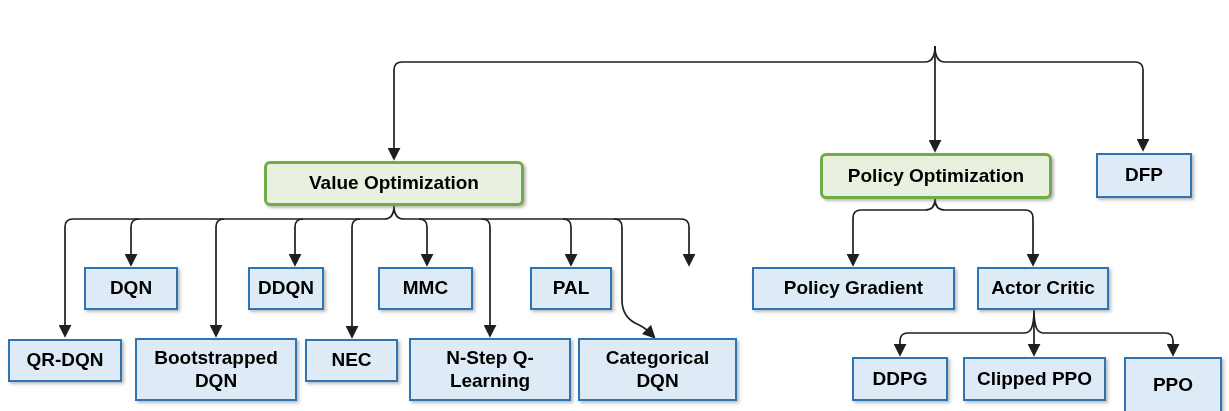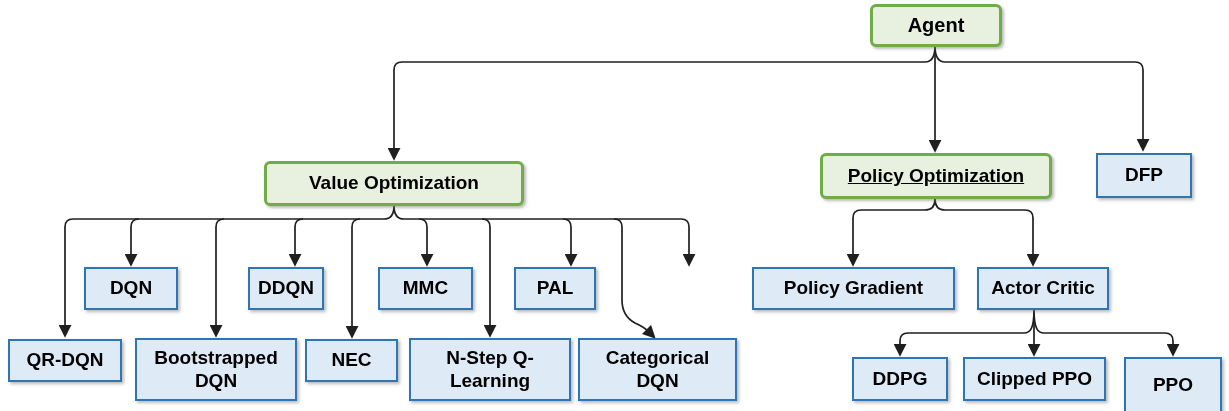--- a/index.html
+++ b/index.html
@@ -66,30 +66,29 @@
     <path d="M614,219 Q622,219 622,227 V300 Q622,316 635,323 Q644,327 648,331" marker-end="url(#arrow)"></path>
 
     <path d="M935,199 C935,207 931,210 925,210 H861 Q853,210 853,218 V256" marker-end="url(#arrow)"></path>
     <path d="M935,199 C935,207 939,210 945,210 H1025 Q1033,210 1033,218 V256" marker-end="url(#arrow)"></path>
 
     <path d="M1034,310 C1034,329 1030,333 1024,333 H908 Q900,333 900,341 V346" marker-end="url(#arrow)"></path>
     <path d="M1034,310 V346" marker-end="url(#arrow)"></path>
     <path d="M1034,310 C1034,329 1038,333 1044,333 H1165 Q1173,333 1173,341 V346" marker-end="url(#arrow)"></path>
   </svg>
 
-  <div class="node cat nw agent-size" style="left:870px;top:4px;width:132px;height:43px;">Agent</div>
 
   <div class="node cat nw" style="left:264px;top:161px;width:260px;height:45px;">Value Optimization</div>
-  <div class="node cat nw" style="left:820px;top:153px;width:232px;height:46px;text-decoration:underline;">Policy Optimization</div>
+  <div class="node cat nw" style="left:820px;top:153px;width:232px;height:46px;">Policy Optimization</div>
   <div class="node alg nw" style="left:1096px;top:153px;width:96px;height:45px;">DFP</div>
 
   <div class="node alg nw" style="left:84px;top:267px;width:94px;height:43px;">DQN</div>
   <div class="node alg nw" style="left:248px;top:267px;width:76px;height:43px;">DDQN</div>
   <div class="node alg nw" style="left:378px;top:267px;width:95px;height:43px;">MMC</div>
-  <div class="node alg nw" style="left:514px;top:267px;width:82px;height:43px;">PAL</div>
+  <div class="node alg nw" style="left:530px;top:267px;width:82px;height:43px;">PAL</div>
 
   <div class="node alg nw" style="left:752px;top:267px;width:203px;height:43px;">Policy Gradient</div>
   <div class="node alg nw" style="left:968px;top:267px;width:132px;height:43px;margin-left:9px;">Actor Critic</div>
 
   <div class="node alg nw" style="left:8px;top:339px;width:114px;height:43px;">QR-DQN</div>
   <div class="node alg" style="left:135px;top:338px;width:162px;height:63px;padding:0 24px;">Bootstrapped DQN</div>
   <div class="node alg nw" style="left:305px;top:339px;width:93px;height:43px;">NEC</div>
   <div class="node alg" style="left:409px;top:338px;width:162px;height:63px;padding:0 8px;">N-Step Q-Learning</div>
   <div class="node alg" style="left:578px;top:338px;width:159px;height:63px;padding:0 8px;">Categorical DQN</div>
 

